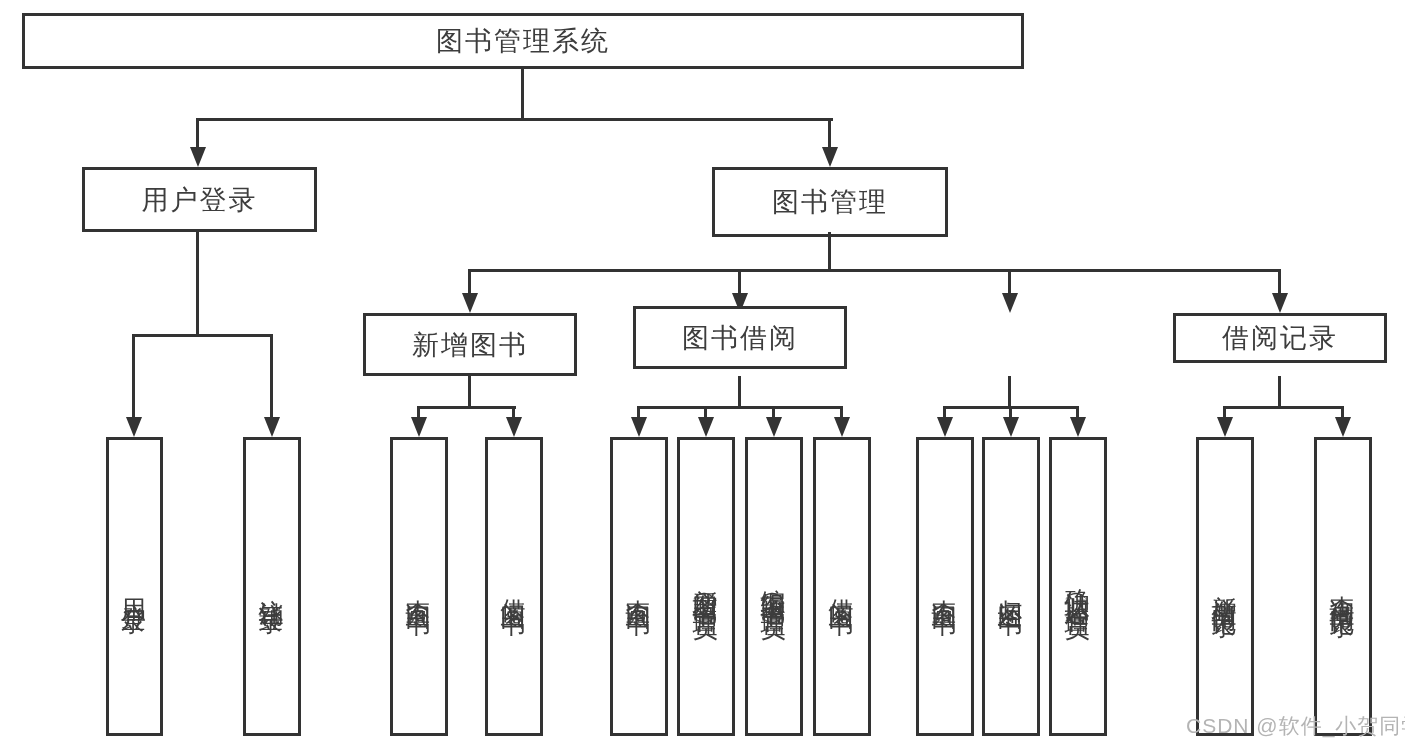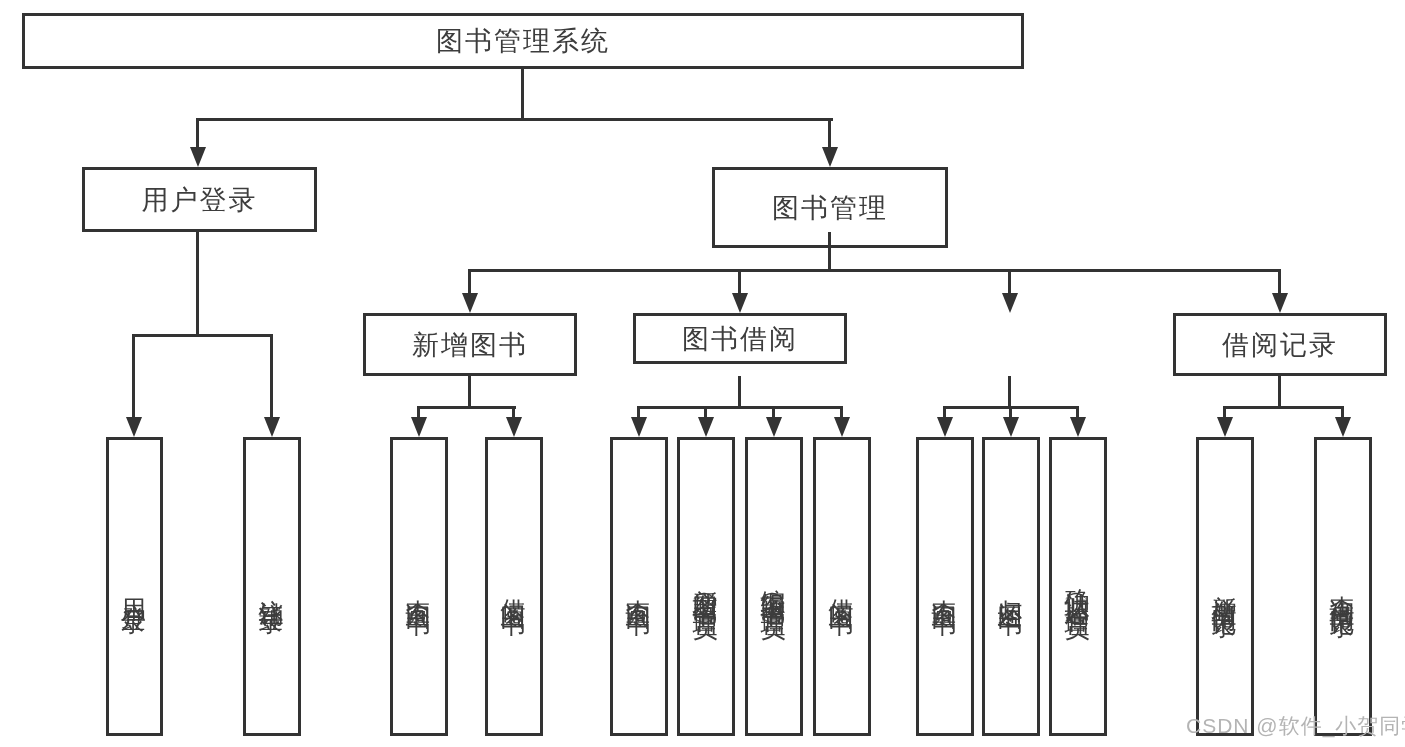--- a/index.html
+++ b/index.html
@@ -54,21 +54,21 @@
   <div class="box" style="left:22px;top:13px;width:1002px;height:56px">图书管理系统</div>
 
   <div class="vl" style="left:521px;top:69px;height:50px"></div>
   <div class="hl" style="left:196px;top:118px;width:637px"></div>
   <div class="vl" style="left:196px;top:118px;height:31px"></div>
   <div class="arr" style="left:190px;top:147px"></div>
   <div class="vl" style="left:828px;top:118px;height:31px"></div>
   <div class="arr" style="left:822px;top:147px"></div>
 
   <div class="box" style="left:82px;top:167px;width:235px;height:65px">用户登录</div>
-  <div class="box" style="left:712px;top:167px;width:236px;height:81px">图书管理</div>
+  <div class="box" style="left:712px;top:167px;width:236px;height:70px">图书管理</div>
 
   <div class="vl" style="left:196px;top:232px;height:103px"></div>
   <div class="hl" style="left:132px;top:334px;width:141px"></div>
   <div class="vl" style="left:132px;top:334px;height:84px"></div>
   <div class="arr" style="left:126px;top:417px"></div>
   <div class="vl" style="left:270px;top:334px;height:84px"></div>
   <div class="arr" style="left:264px;top:417px"></div>
 
   <div class="vbox" style="left:106px;top:437px;width:57px;height:299px">用户登录</div>
   <div class="vbox" style="left:243px;top:437px;width:58px;height:299px">注销登录</div>
@@ -78,22 +78,22 @@
   <div class="vl" style="left:468px;top:269px;height:26px"></div>
   <div class="arr" style="left:462px;top:293px"></div>
   <div class="vl" style="left:738px;top:269px;height:26px"></div>
   <div class="arr" style="left:732px;top:293px"></div>
   <div class="vl" style="left:1008px;top:269px;height:26px"></div>
   <div class="arr" style="left:1002px;top:293px"></div>
   <div class="vl" style="left:1278px;top:269px;height:26px"></div>
   <div class="arr" style="left:1272px;top:293px"></div>
 
   <div class="box" style="left:363px;top:313px;width:214px;height:63px">新增图书</div>
-  <div class="box" style="left:633px;top:313px;width:214px;height:51px">图书借阅</div>
-  <div class="box" style="left:1173px;top:313px;width:214px;height:63px">借阅记录</div>
+  <div class="box" style="left:633px;top:306px;width:214px;height:63px">图书借阅</div>
+  <div class="box" style="left:1173px;top:313px;width:214px;height:50px">借阅记录</div>
 
   <div class="vl" style="left:468px;top:376px;height:31px"></div>
   <div class="hl" style="left:417px;top:406px;width:99px"></div>
   <div class="vl" style="left:417px;top:406px;height:13px"></div>
   <div class="arr" style="left:411px;top:417px"></div>
   <div class="vl" style="left:512px;top:406px;height:13px"></div>
   <div class="arr" style="left:506px;top:417px"></div>
 
   <div class="vl" style="left:738px;top:376px;height:31px"></div>
   <div class="hl" style="left:637px;top:406px;width:206px"></div>

